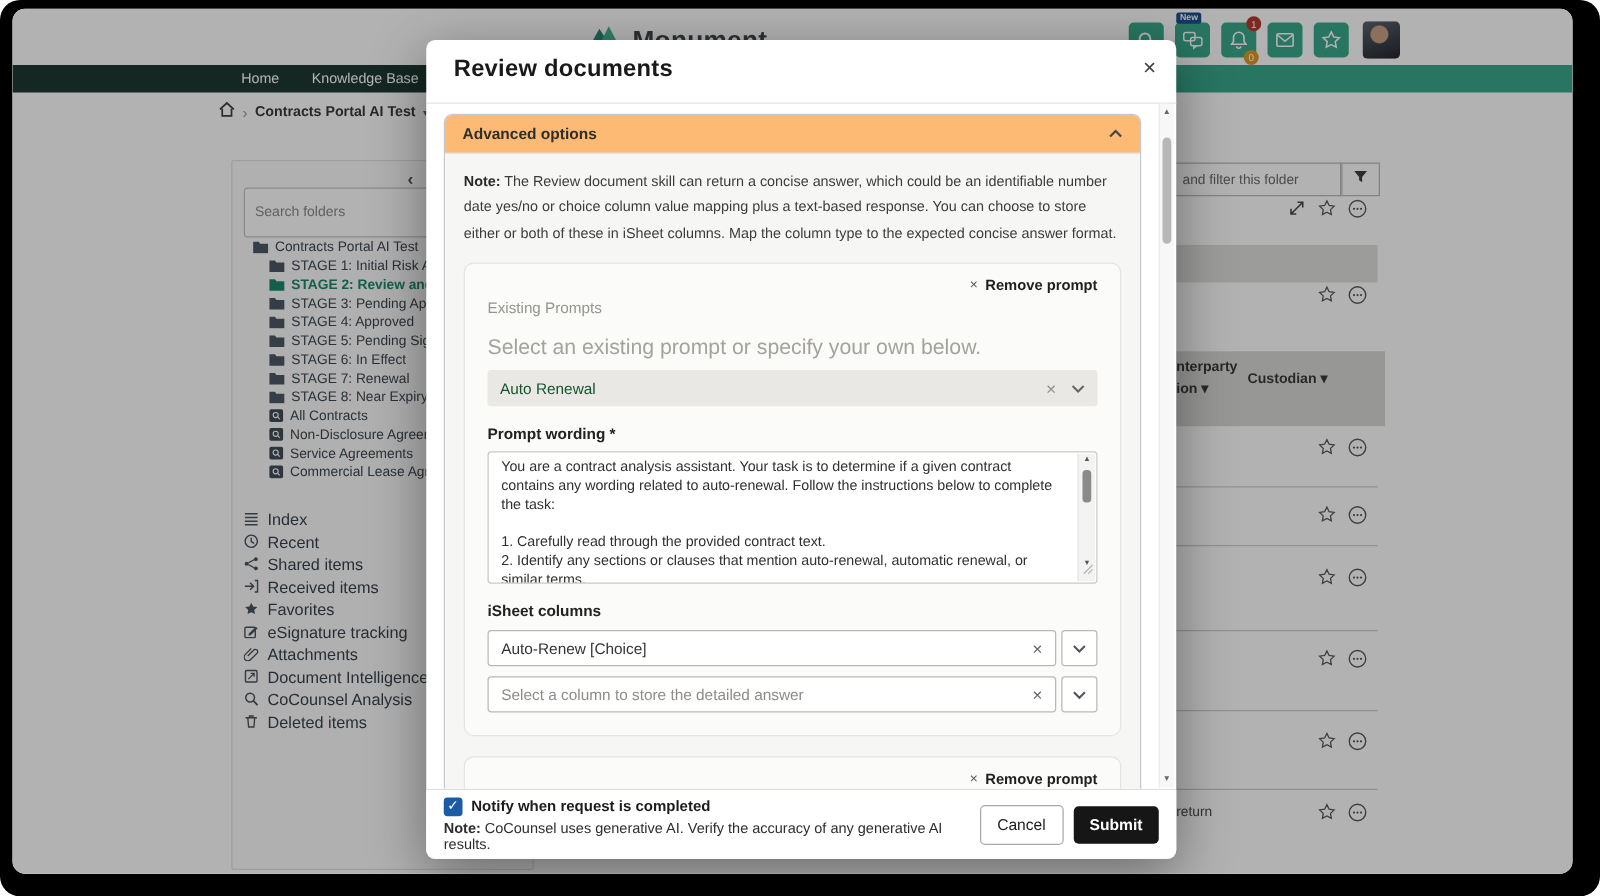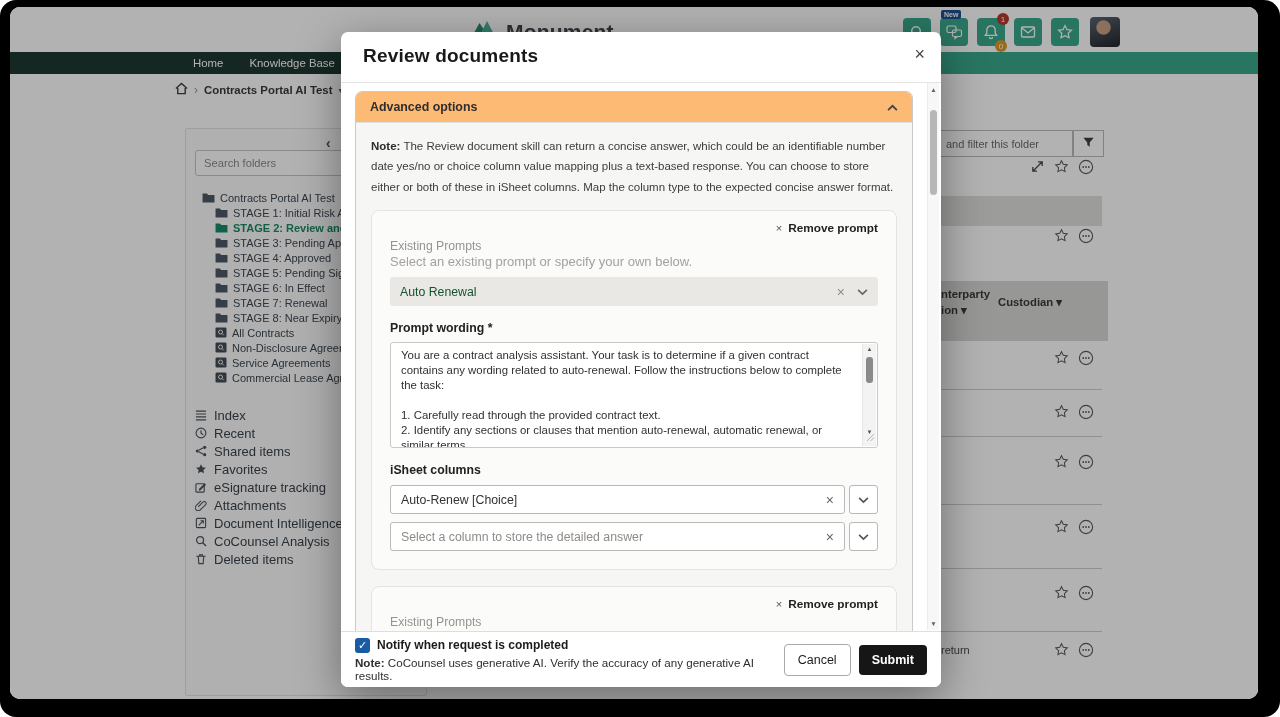--- a/index.html
+++ b/index.html
@@ -18,21 +18,21 @@
   .badge-orange{position:absolute;bottom:-6px;right:-2px;width:12px;height:12px;border-radius:50%;background:#dd9a26;color:#fff;font-size:8px;display:flex;align-items:center;justify-content:center;}
   .avatar{width:30px;height:30px;border-radius:4px;margin-left:2px;background:radial-gradient(circle at 45% 35%, #c9a184 0 26%, rgba(0,0,0,0) 30%),linear-gradient(160deg,#5b6570,#23252c);}
   .main-nav{left:0;top:45px;width:1248px;height:22px;background:linear-gradient(90deg,var(--nav-dark) 0,var(--nav-dark) 430px,var(--green) 430px);display:flex;align-items:center;gap:26px;padding-left:183px;box-sizing:border-box;}
   .nav-item{color:#fff;font-size:11.4px;white-space:nowrap;}
   .breadcrumb{left:165px;top:74px;height:18px;display:flex;align-items:center;gap:6px;}
   .bc-sep{color:#999;font-size:12px;}
   .bc-site{font-size:11.4px;font-weight:700;color:#3a3a3a;}
   .bc-caret{font-size:8px;color:#666;}
   .sidebar{left:175px;top:121px;width:240px;height:566px;background:#fcfcfc;border:1px solid #e2e2e2;border-radius:2px;}
   .collapse{left:316px;top:128px;font-size:14px;font-weight:700;color:#555;}
-  .search-folders{left:185px;top:143px;width:215px;height:26px;border:1px solid #c6c6c6;border-radius:3px;background:#fff;font-size:11.2px;color:#555;padding:0 8px;box-sizing:border-box;font-family:"Liberation Sans",sans-serif;}
+  .search-folders{left:185px;top:143px;width:215px;height:40px;border:1px solid #c6c6c6;border-radius:3px;background:#fff;font-size:11.2px;color:#555;padding:0 8px;box-sizing:border-box;font-family:"Liberation Sans",sans-serif;}
   .search-folders::placeholder{color:#8a8a8a;}
   .tree{left:185px;top:183px;width:230px;}
   .tree-item{display:flex;align-items:center;gap:5px;height:15px;}
   .tree-item span{font-size:11px;color:#3e4852;white-space:nowrap;}
   .tree-item.sel span{color:#1c8a6a;font-weight:700;}
   .utils{left:185px;top:399px;width:230px;}
   .util-item{display:flex;align-items:center;gap:7px;height:18px;}
   .util-item span.lbl{font-size:13px;color:#39434d;white-space:nowrap;}
   .util-badge{margin-left:14px;background:#1c1c1c;color:#fff;font-size:8.5px;padding:1px 4px;border-radius:2px;}
   
@@ -57,21 +57,21 @@
   .acc-head{height:30px;background:#fdba74;display:flex;justify-content:space-between;align-items:center;padding:0 14px;border-bottom:1px solid #e0e0de;}
   .acc-title{font-size:12.4px;font-weight:700;color:#2e2e2e;}
   .acc-body{background:#f6f6f4;padding:13px 15px 15px;}
   .note{font-size:11.5px;line-height:1.78;color:#3c3c3c;margin:0;}
   .note b{color:#2b2b2b;}
   .card{background:#fbfbfa;border:1px solid #e4e4e2;border-radius:8px;padding:4px 18px 18px;margin-top:13px;}
   .remove-row{display:flex;justify-content:flex-end;align-items:center;gap:6px;padding:6px 0 2px;}
   .remove-x{font-size:11px;color:#555;}
   .remove-lbl{font-size:11.8px;font-weight:700;color:#1f1f1f;}
   .lbl-gray{font-size:12.2px;color:#97938f;margin-top:2px;}
-  .hlp{font-size:13px;color:#a5a19d;margin-top:1px;}
+  .hlp{font-size:17px;color:#a5a19d;margin-top:15px;}
   .sel-filled{margin-top:8px;height:29px;background:#e9e8e5;border-radius:3px;display:flex;align-items:center;padding:0 10px;}
   .sel-txt{font-size:12.3px;color:#14532d;}
   .sel-x{margin-left:auto;font-size:14px;color:#8d8d8d;}
   .chev{margin-left:12px;display:flex;}
   .lbl-b{font-size:12.3px;font-weight:700;color:#222;margin-top:15px;}
   .ta{margin-top:7px;height:104px;border:1px solid #c9c9c7;border-radius:3px;background:#fff;position:relative;overflow:hidden;}
   .ta-text{position:absolute;left:10px;right:24px;top:5px;font-size:11.4px;line-height:15px;color:#303030;white-space:pre-wrap;}
   .ta-sb{position:absolute;top:1px;right:1px;bottom:1px;width:13px;background:#f3f3f3;border-left:1px solid #e6e6e6;}
   .ta-sb .ar{position:absolute;left:0;width:13px;text-align:center;font-size:6px;color:#555;}
   .ta-sb .thumb{position:absolute;left:3px;width:7px;top:13px;height:26px;background:#8a8a8a;border-radius:3px;}
@@ -300,20 +300,29 @@
           <div class="util-item">
             <span style="display: flex;">
               <svg width="12" height="12" viewBox="0 0 13 13">
                 <circle cx="10.5" cy="2.5" r="1.7" fill="#4a545e"></circle>
                 <circle cx="2.5" cy="6.5" r="1.7" fill="#4a545e"></circle>
                 <circle cx="10.5" cy="10.5" r="1.7" fill="#4a545e"></circle>
                 <path d="M4 5.7 L9 3 M4 7.3 L9 10" stroke="#4a545e" stroke-width="1.1"></path>
               </svg>
             </span>
             <span class="lbl">Shared items</span>
+          </div>
+          <div class="util-item">
+            <span style="display: flex;">
+              <svg width="12" height="12" viewBox="0 0 13 13">
+                <path d="M1 6.5 h7 M5.5 3.5 l3 3 -3 3" fill="none" stroke="#4a545e" stroke-width="1.3"></path>
+                <path d="M9.5 1.5 h2.5 v10 h-2.5" fill="none" stroke="#4a545e" stroke-width="1.3"></path>
+              </svg>
+            </span>
+            <span class="lbl">Received items</span>
           </div>
           <div class="util-item">
             <span style="display: flex;">
               <svg width="12" height="12" viewBox="0 0 16 16">
                 <path d="M8 1.5 l2 4.1 4.5 .6 -3.3 3.1 .8 4.4 -4 -2.1 -4 2.1 .8 -4.4 -3.3 -3.1 4.5 -.6 z" fill="#4a545e"></path>
               </svg>
             </span>
             <span class="lbl">Favorites</span>
           </div>
           <div class="util-item">

